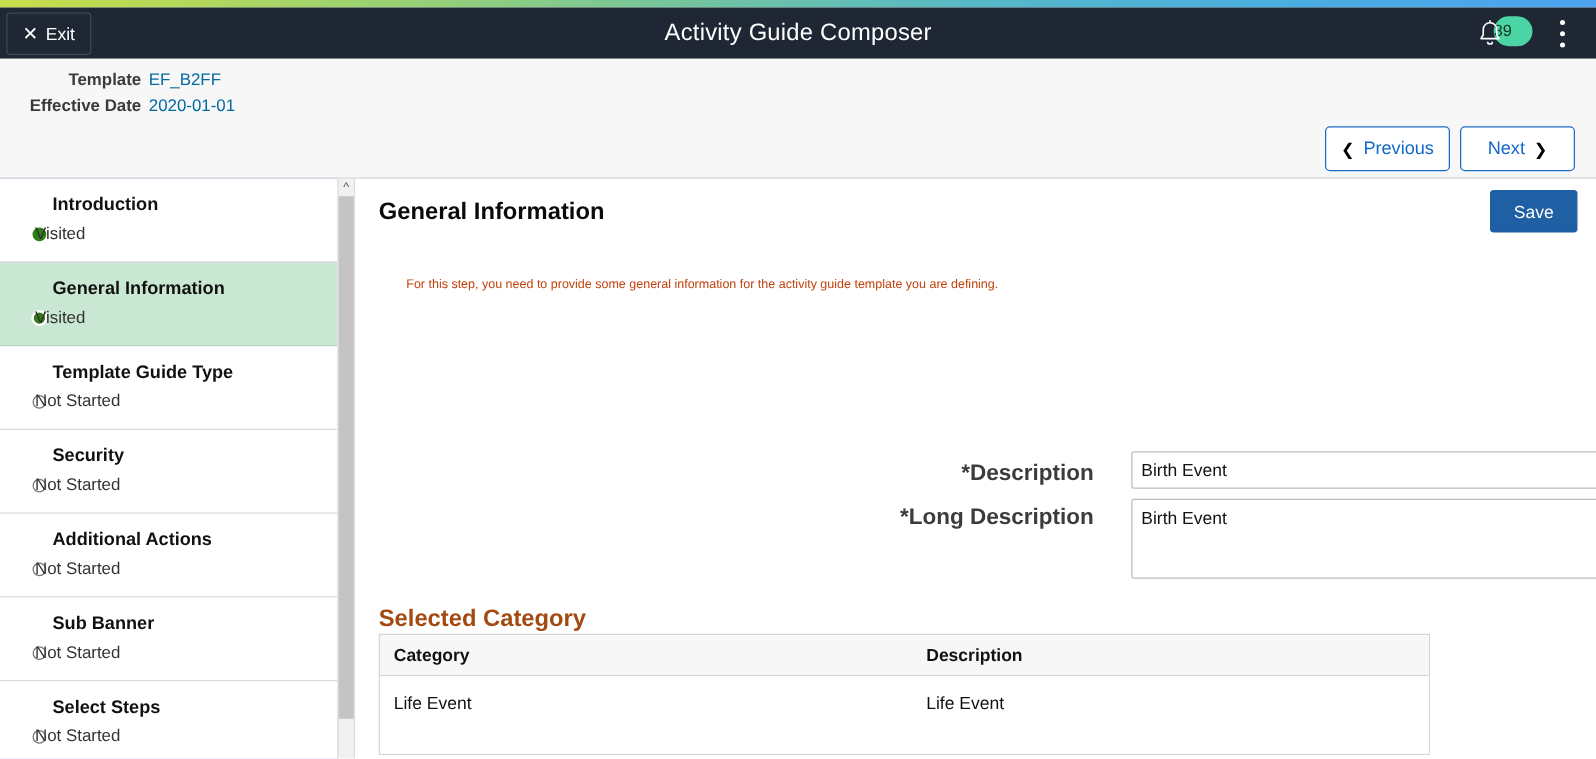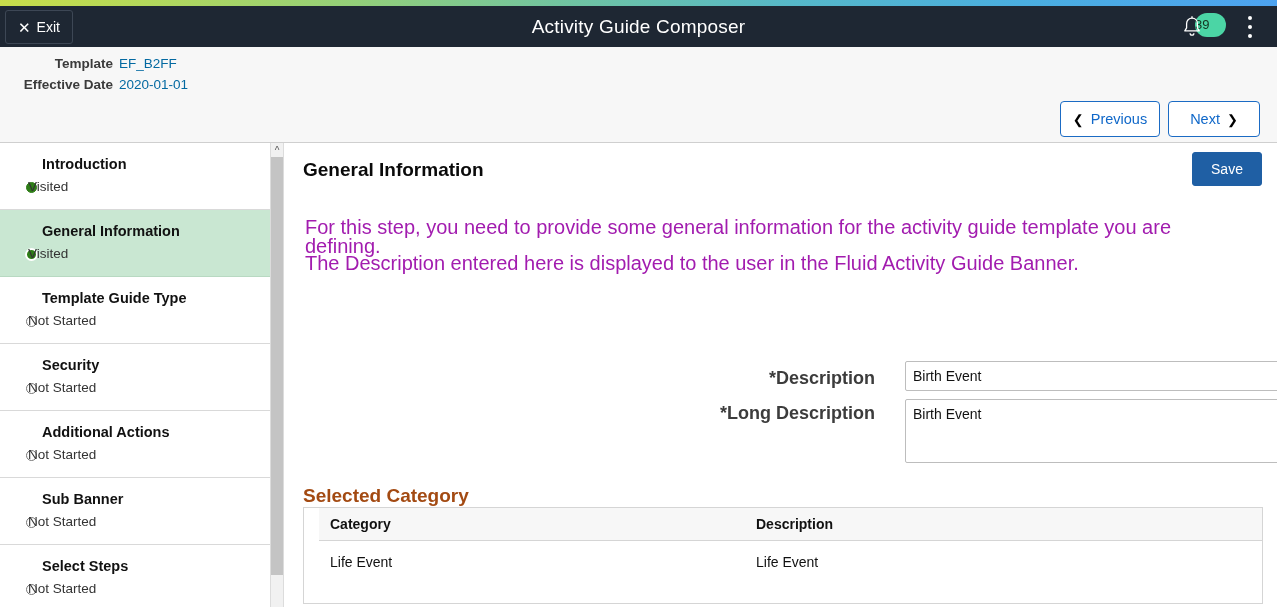--- a/index.html
+++ b/index.html
@@ -286,23 +286,23 @@
     color: #ffffff;
     font-size: 14px;
     display: flex;
     align-items: center;
     justify-content: center;
     cursor: pointer;
     box-sizing: border-box;
   }
   .para {
     position: absolute;
-    left: 20px;
-    font-size: 20px;
-    color: #a21caf;
+    left: 40px;
+    font-size: 10px;
+    color: #c2410c;
     line-height: 19px;
   }
   #para-0 { top: 75px; width: 940px; }
   #para-1 { top: 111px; width: 940px; }
   #para-2 { top: 147px; width: 938px; }
 
   
   .form-label {
     position: absolute;
     font-size: 18px;
@@ -350,25 +350,24 @@
     position: absolute;
     left: 18px; top: 342px;
     font-size: 19px;
     font-weight: bold;
     color: #a34a12;
     white-space: nowrap;
   }
   .grid {
     position: absolute;
     left: 18px; top: 364px;
-    width: 960px;
+    width: 841px;
     border: 1px solid #d5d5d5;
     border-collapse: collapse;
     box-sizing: border-box;
-    padding-left: 15px;
   }
   .grid .hdr {
     height: 32px;
     background: #f7f7f7;
     border-bottom: 1px solid #d5d5d5;
     position: relative;
   }
   .grid .row {
     height: 62px;
     background: #ffffff;
@@ -484,21 +483,20 @@
 
     <div class="main">
 
       <div class="page-title">General Information</div>
 
       <div id="btn-save">
         <span>Save</span>
       </div>
 
       <div class="para" id="para-0">For this step, you need to provide some general information for the activity guide template you are defining.</div>
-      <div class="para" id="para-1">The Description entered here is displayed to the user in the Fluid Activity Guide Banner.</div>
 
       <div class="form-label" id="lbl-description">*Description</div>
       <input id="input-description" type="text" value="Birth Event" style="">
 
       <div class="form-label" id="lbl-long-description">*Long Description</div>
       <textarea id="input-long-description" style="">Birth Event</textarea>
 
       <div class="section-title">Selected Category</div>
 
       <div class="grid">

